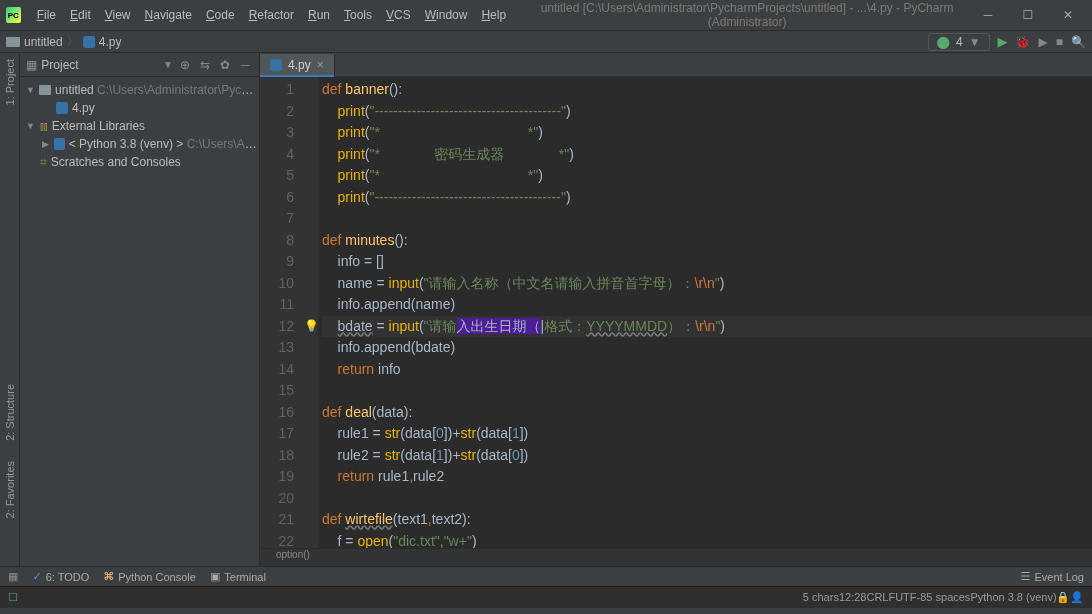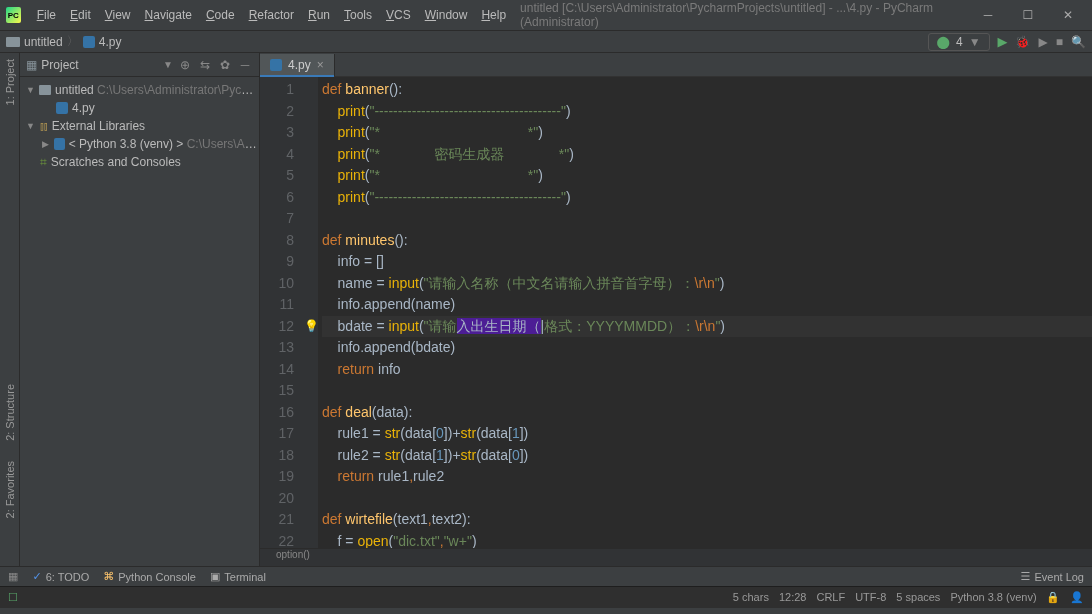--- a/index.html
+++ b/index.html
@@ -2,21 +2,21 @@
 <html><head>
 <meta charset="utf-8">
 <style>
 * { margin:0; padding:0; box-sizing:border-box; font-family:"Segoe UI",sans-serif; }
 body { width:1092px; height:614px; background:#3c3f41; color:#bbb; font-size:12px; overflow:hidden; position:relative; }
 .titlebar { height:26px; background:#3c3f41; display:flex; align-items:center; padding:15px 6px; border-bottom:1px solid #2b2b2b; }
 .logo { width:16px; height:16px; background:linear-gradient(135deg,#21d789,#fcf84a); margin-right:4px; border-radius:2px; display:flex; align-items:center; justify-content:center; font-size:8px; color:#000; font-weight:bold; }
 .menu { display:flex; gap:2px; margin-left:6px; }
 .menu span { padding:2px 6px; cursor:pointer; }
 .menu span u { text-decoration:underline; }
-.title-text { margin-left:8px; color:#7a7a7a; font-size:12px; }
+.title-text { margin-left:8px; color:#7a7a7a; font-size:12px;text-align:center; }
 .win-controls { margin-left:auto; display:flex; gap:12px; padding-right:4px; }
 .win-controls span { width:28px; text-align:center; color:#aaa; font-size:12px; }
 .navbar { height:22px; display:flex; align-items:center; padding:0 6px; background:#3c3f41; border-bottom:1px solid #2b2b2b; }
 .navbar .crumb { display:flex; align-items:center; gap:4px; }
 .folder-icon { width:14px; height:10px; background:#87939a; display:inline-block; border-radius:1px; }
 .py-icon { width:12px; height:12px; background:#3573a6; display:inline-block; border-radius:2px; }
 .nav-right { margin-left:auto; display:flex; align-items:center; gap:8px; }
 .run-cfg { border:1px solid #555; padding:1px 8px; border-radius:3px; display:flex; align-items:center; gap:6px; }
 .run-btn { color:#59a869; font-size:13px; }
 .bug-btn { color:#59a869; font-size:12px; }
@@ -41,29 +41,29 @@
 .gutter { width:42px; text-align:right; padding:2px 8px 0 0; color:#606366; background:#313335; user-select:none; }
 .gw2 { width:16px; background:#313335; position:relative; }
 .bulb { position:absolute; left:2px; top:239px; color:#f2c55c; font-size:12px; }
 .code { flex:1; padding:2px 0 0 4px; color:#a9b7c6; white-space:pre; }
 .kw { color:#cc7832; }
 .fn { color:#ffc66d; }
 .str { color:#6a8759; }
 .num { color:#6897bb; }
 .bi { color:#eab308; }
 .selbg { background:#4c1d95; color:#a9b7c6; }
-.underl { text-decoration-style:wavy; text-decoration-color:#808080; }
+.underl { text-decoration:underline; text-decoration-style:wavy; text-decoration-color:#808080; }
 .caret-line { background:#323232; display:inline-block; width:100%; }
 .breadcrumb { height:18px; background:#313335; border-top:1px solid #2b2b2b; padding-left:16px; font-size:10px; color:#888; }
 .toolrow { height:20px; background:#3c3f41; border-top:1px solid #2b2b2b; display:flex; align-items:center; padding:0 8px; gap:14px; font-size:11px; }
 .toolrow .tb { display:flex; align-items:center; gap:4px; color:#aaa; }
 .toolrow .right { margin-left:auto; }
 .status { height:22px; background:#2f2f2f; border-top:1px solid #1e1e1e; display:flex; align-items:center; padding:0 8px; gap:10px; font-size:11px; color:#999; }
 .status .lbl { }
-.status .right { margin-left:auto; display:flex; gap:10px; }
+.status .right { margin-left:auto; display:flex; }
 .lock { color:#aaa; }
 .folder-closed { color:#87939a; }
 </style>
 </head>
 <body>
 
 <div class="titlebar">
   <div class="logo">PC</div>
   <div class="menu" id="menu">
       <span><u>F</u>ile</span>

